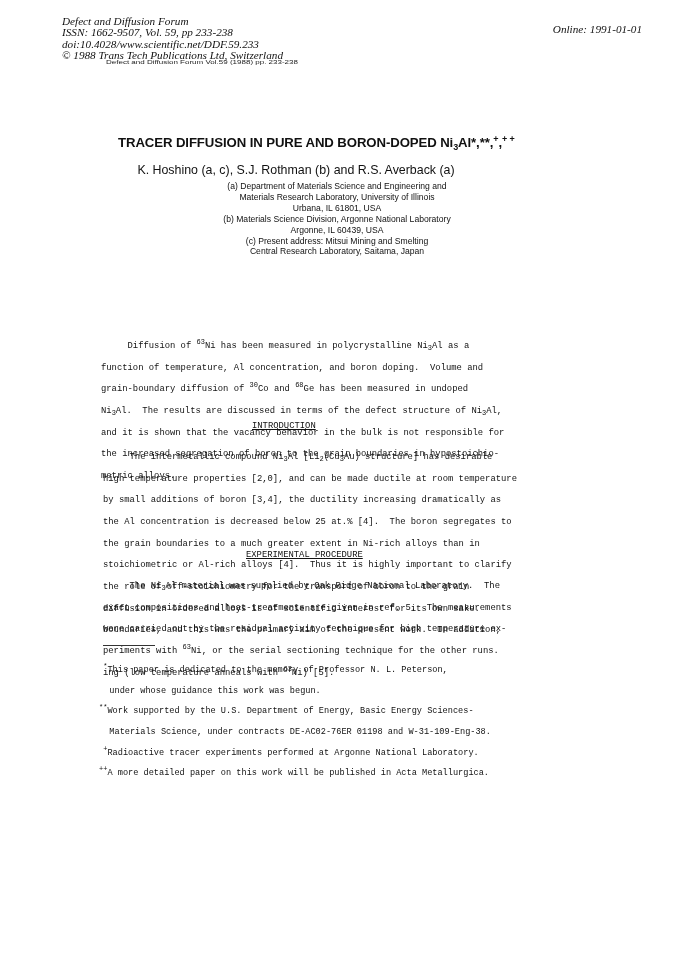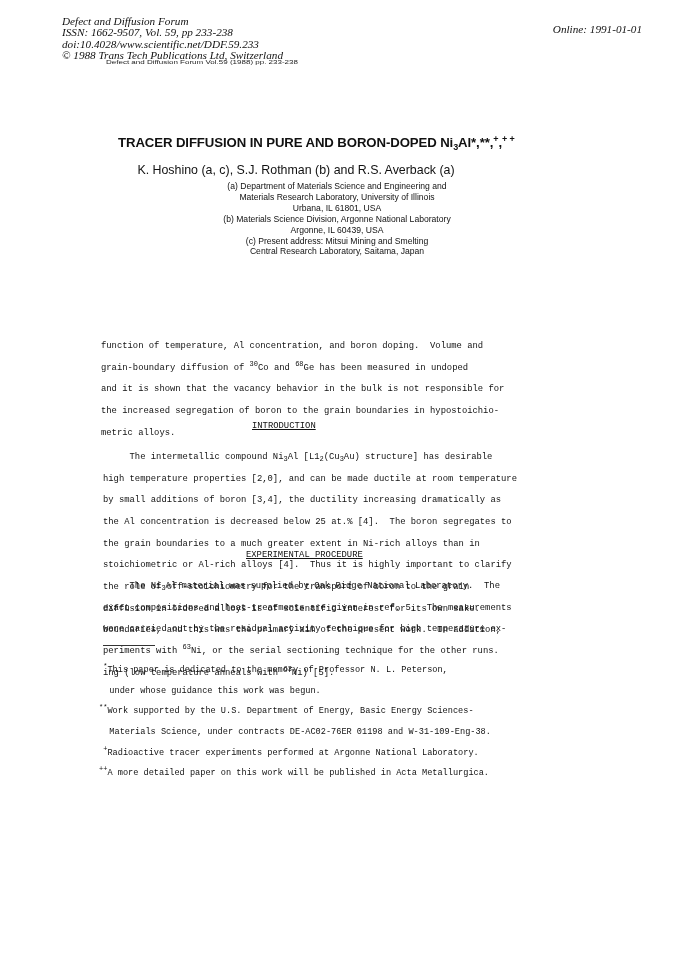--- a/index.html
+++ b/index.html
@@ -46,22 +46,24 @@
   <div>(a) Department of Materials Science and Engineering and</div>
   <div>Materials Research Laboratory, University of Illinois</div>
   <div>Urbana, IL 61801, USA</div>
   <div>(b) Materials Science Division, Argonne National Laboratory</div>
   <div>Argonne, IL 60439, USA</div>
   <div>(c) Present address: Mitsui Mining and Smelting</div>
   <div>Central Research Laboratory, Saitama, Japan</div>
 </div>
 
 <div class="abs mono abstract">
+<div><span>     Diffusion of </span><sup>63</sup><span>Ni has been measured in polycrystalline Ni</span><sub>3</sub><span>Al as a</span></div>
 <div>function of temperature, Al concentration, and boron doping.  Volume and</div>
 <div><span>grain-boundary diffusion of </span><sup>30</sup><span>Co and </span><sup>68</sup><span>Ge has been measured in undoped</span></div>
+<div><span>Ni</span><sub>3</sub><span>Al.  The results are discussed in terms of the defect structure of Ni</span><sub>3</sub><span>Al,</span></div>
 <div>and it is shown that the vacancy behavior in the bulk is not responsible for</div>
 <div>the increased segregation of boron to the grain boundaries in hypostoichio-</div>
 <div>metric alloys.</div>
 </div>
 
 <div class="abs heading intro-heading">INTRODUCTION</div>
 
 <div class="abs mono intro">
 <div><span>     The intermetallic compound Ni</span><sub>3</sub><span>Al [L1</span><sub>2</sub><span>(Cu</span><sub>3</sub><span>Au) structure] has desirable</span></div>
 <div>high temperature properties [2,0], and can be made ductile at room temperature</div>

